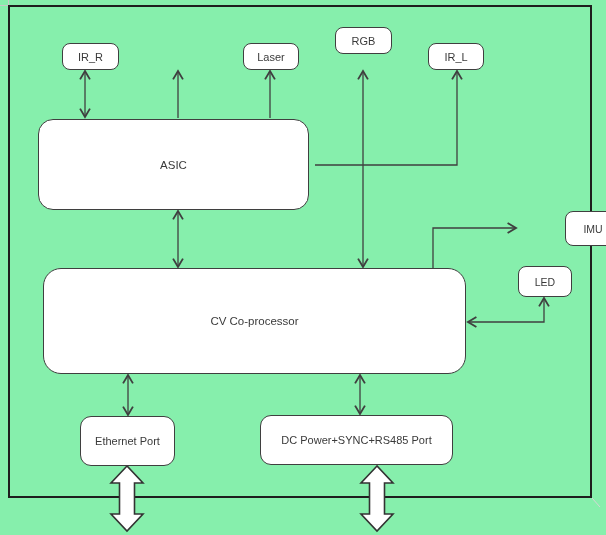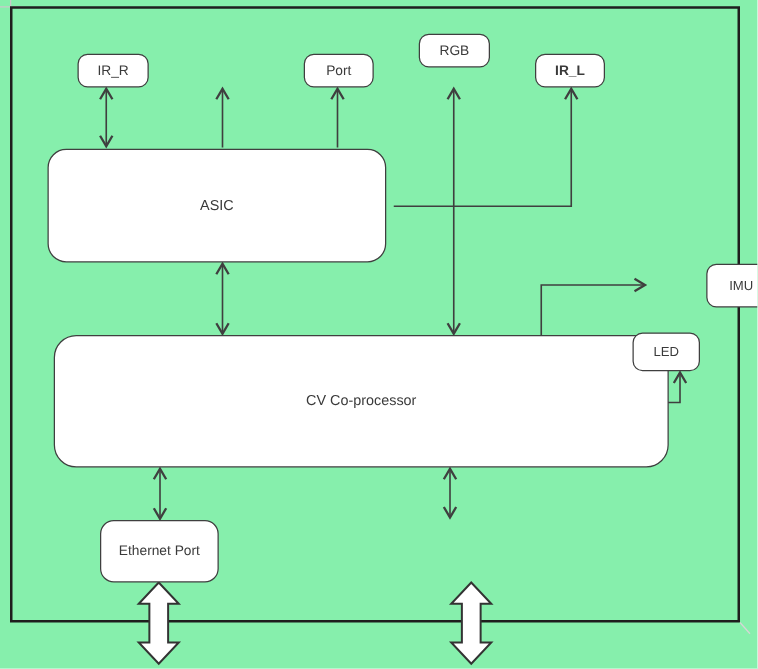--- a/index.html
+++ b/index.html
@@ -35,25 +35,25 @@
     border-radius: 8px;
     display: flex; align-items: center; justify-content: center;
     font-size: 11px;
     z-index: 3;
     white-space: nowrap;
   }
   .b-irr  { left: 62px;  top: 43px;  width: 57px;  height: 27px; }
   .b-dtof { left: 150px; top: 43px;  width: 56px;  height: 27px; }
   .b-laser{ left: 243px; top: 43px;  width: 56px;  height: 27px; }
   .b-rgb  { left: 335px; top: 27px;  width: 57px;  height: 27px; }
-  .b-irl  { left: 428px; top: 43px;  width: 56px;  height: 27px; font-weight: bold; }
+  .b-irl  { left: 428px; top: 43px;  width: 56px;  height: 27px; }
   .b-asic { left: 38px;  top: 119px; width: 271px; height: 91px; border-radius: 15px; font-size: 11.5px; }
-  .b-cv   { left: 43px;  top: 268px; width: 492px; height: 106px; border-radius: 18px; font-size: 11.5px; align-items: center; }
+  .b-cv   { left: 43px;  top: 268px; width: 423px; height: 106px; border-radius: 18px; font-size: 11.5px; align-items: center; }
   .b-imu  { left: 517px; top: 211px; width: 56px;  height: 35px; font-size: 10.5px; margin-left: 48px; }
-  .b-led  { left: 506px; top: 266px; width: 54px;  height: 31px; font-size: 10.5px; }
+  .b-led  { left: 518px; top: 266px; width: 54px;  height: 31px; font-size: 10.5px; }
   .b-eth  { left: 80px;  top: 416px; width: 95px;  height: 50px; border-radius: 11px; }
   .b-dc   { left: 260px; top: 415px; width: 193px; height: 50px; border-radius: 11px; }
 </style>
 </head>
 <body>
 
 <div class="canvas">
 
   <div class="mark mark-v"></div>
   <div class="mark mark-h"></div>
@@ -95,21 +95,21 @@
     <path d="M127,466 L111,483 L119.5,483 L119.5,514 L111,514 L127,531
              L143,514 L134.5,514 L134.5,483 L143,483 Z" fill="#ffffff" stroke="#333333" stroke-width="1.6" stroke-linejoin="miter"></path>
     <path d="M377,466 L361,483 L369.5,483 L369.5,514 L361,514 L377,531
              L393,514 L384.5,514 L384.5,483 L393,483 Z" fill="#ffffff" stroke="#333333" stroke-width="1.6" stroke-linejoin="miter"></path>
   </svg>
 
   <div class="box b-irr">
     <span>IR_R</span>
   </div>
   <div class="box b-laser">
-    <span>Port</span>
+    <span>Laser</span>
   </div>
   <div class="box b-rgb">
     <span>RGB</span>
   </div>
   <div class="box b-irl">
     <span>IR_L</span>
   </div>
   <div class="box b-asic">
     <span>ASIC</span>
   </div>
@@ -118,14 +118,17 @@
   </div>
   <div class="box b-imu">
     <span>IMU</span>
   </div>
   <div class="box b-led">
     <span>LED</span>
   </div>
   <div class="box b-eth">
     <span>Ethernet Port</span>
   </div>
+  <div class="box b-dc">
+    <span>DC Power+SYNC+RS485 Port</span>
+  </div>
 
 </div>
 
 </body></html>

